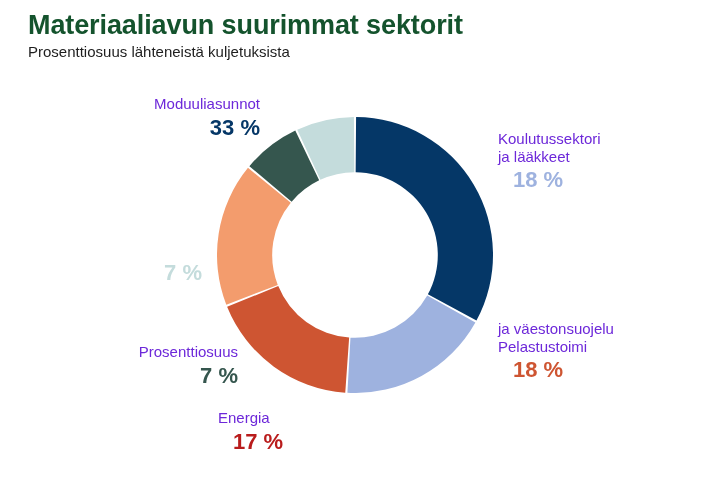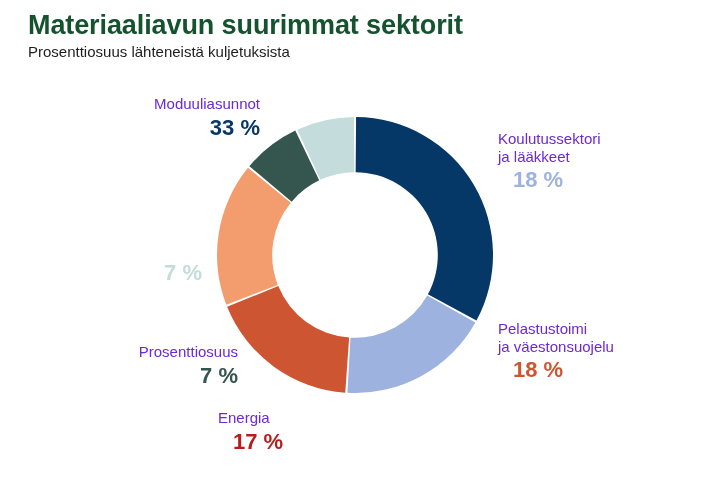--- a/index.html
+++ b/index.html
@@ -118,22 +118,22 @@
     <span class="cl-value" style="color: rgb(5, 55, 103);">33 %</span>
   </div>
 
   <div class="callout align-left" id="callout-terveydenhuolto">
     <span class="cl-name">Koulutussektori</span>
     <span class="cl-name">ja lääkkeet</span>
     <span class="cl-value" style="color: rgb(158, 178, 223);">18 %</span>
   </div>
 
   <div class="callout align-left" id="callout-pelastustoimi">
+    <span class="cl-name">ja väestonsuojelu</span>
     <span class="cl-name">Pelastustoimi</span>
-    <span class="cl-name">ja väestonsuojelu</span>
     <span class="cl-value" style="color: rgb(206, 85, 50);">18 %</span>
   </div>
 
   <div class="callout align-center" id="callout-energia">
     <span class="cl-name">Energia</span>
     <span class="cl-value" style="color: #b91c1c;">17 %</span>
   </div>
 
   <div class="callout align-right" id="callout-koulutussektori">
     <span class="cl-name">Prosenttiosuus</span>

